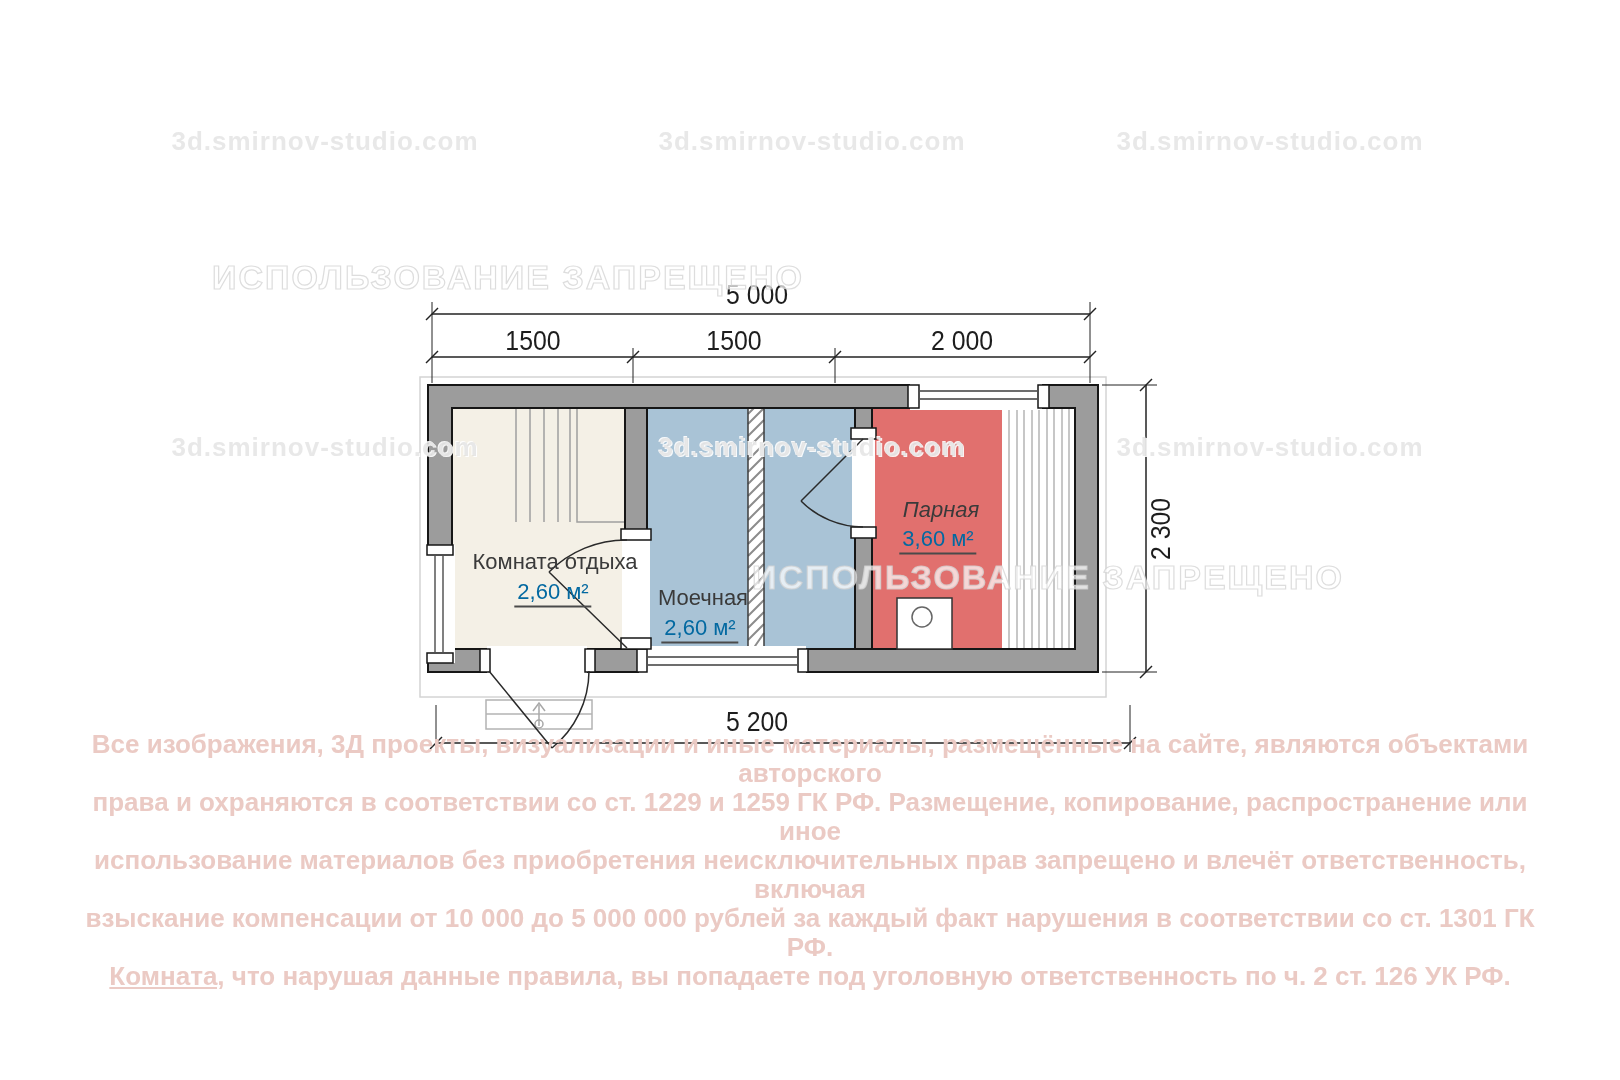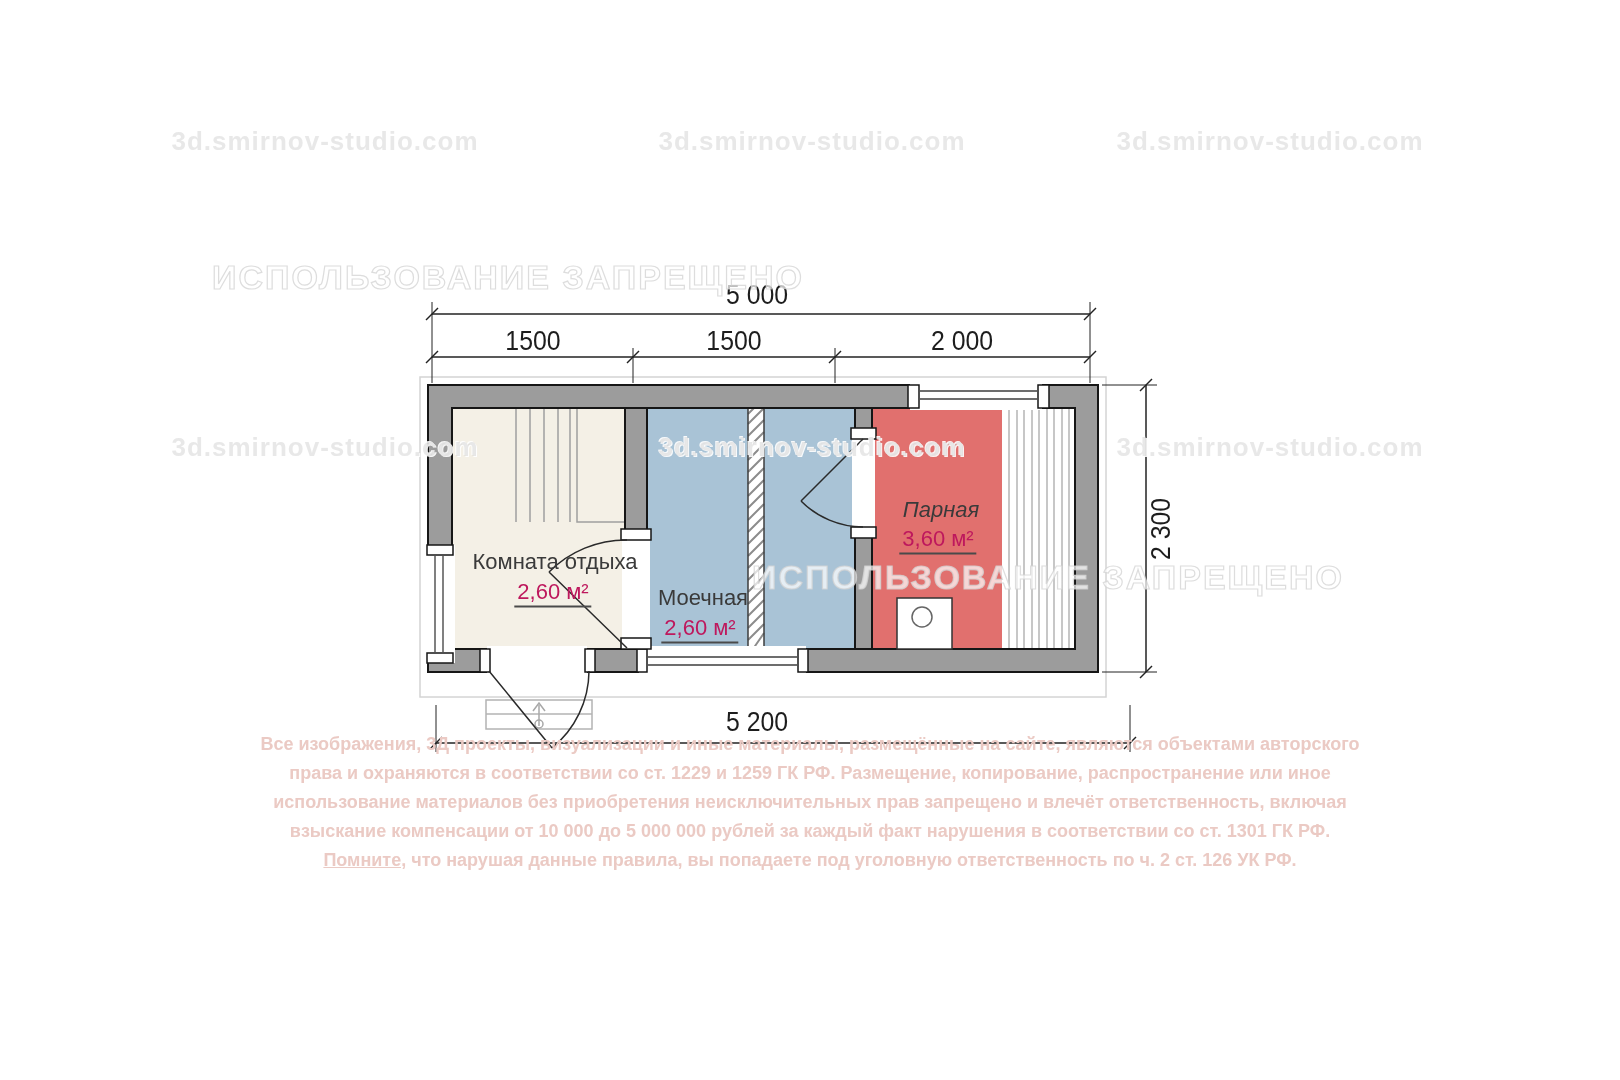--- a/index.html
+++ b/index.html
@@ -22,26 +22,26 @@
     -webkit-text-stroke:1.2px rgba(210,210,210,0.75);
     text-shadow:0 0 1px rgba(255,255,255,0.6);
   }
 
   
   .dim{font-size:27px;color:#1d1d1d;transform:translate(-50%,-50%) scaleX(0.92);}
   .dim-rot{font-size:27px;color:#1d1d1d;transform:translate(-50%,-50%) rotate(-90deg) scaleX(0.92);}
 
   
   .room-name{font-size:22px;color:#3a3a3a;}
-  .room-area{font-size:22px;color:#be185d;border-bottom:2px solid #4a4a4a;padding:0 3px 1px 3px;}
+  .room-area{font-size:22px;color:#0369a1;border-bottom:2px solid #4a4a4a;padding:0 3px 1px 3px;}
 
   
   .copyright{
     left:810px;top:730px;width:1460px;transform:translateX(-50%);
-    text-align:center;font-weight:700;font-size:18px;line-height:29px;
+    text-align:center;font-weight:700;font-size:26px;line-height:29px;
     color:#ebcac4;
   }
   .copyright .u{text-decoration:underline;}
 </style>
 </head>
 <body>
 
 <svg class="abs" style="left:0;top:0;" width="1620" height="1080" viewBox="0 0 1620 1080">
 
   <rect x="420" y="377" width="686" height="320" fill="none" stroke="#d4d4d4" stroke-width="1.5"></rect>
@@ -205,14 +205,14 @@
 <div class="abs ctr wm-site" style="left:812px;top:447px;">3d.smirnov-studio.com</div>
 <div class="abs ctr wm-site" style="left:1270px;top:447px;">3d.smirnov-studio.com</div>
 
 <div class="abs ctr wm-forbid" style="left:1048px;top:577px;">ИСПОЛЬЗОВАНИЕ ЗАПРЕЩЕНО</div>
 
 <div class="abs copyright">
   <div>Все изображения, 3Д проекты, визуализации и иные материалы, размещённые на сайте, являются объектами авторского</div>
   <div>права и охраняются в соответствии со ст. 1229 и 1259 ГК РФ. Размещение, копирование, распространение или иное</div>
   <div>использование материалов без приобретения неисключительных прав запрещено и влечёт ответственность, включая</div>
   <div>взыскание компенсации от 10 000 до 5 000 000 рублей за каждый факт нарушения в соответствии со ст. 1301 ГК РФ.</div>
-  <div><span class="u">Помните,</span><span> что нарушая данные правила, вы попадаете под уголовную ответственность по ч. 2 ст. 126 УК РФ.</span></div>
+  <div><span class="u">Комната,</span><span> что нарушая данные правила, вы попадаете под уголовную ответственность по ч. 2 ст. 126 УК РФ.</span></div>
 </div>
 
 </body></html>

